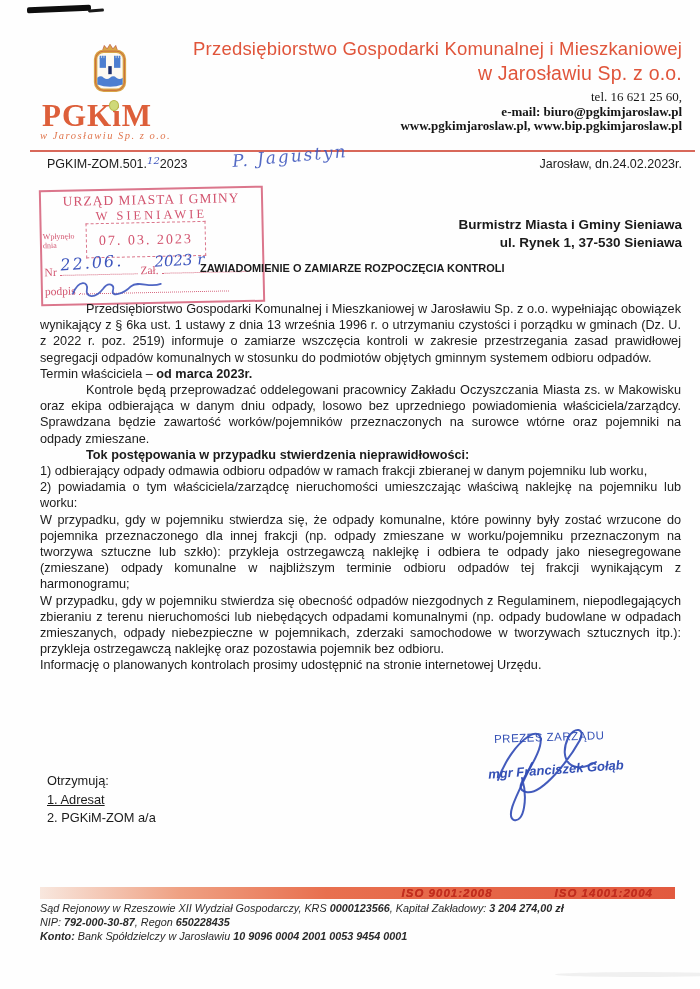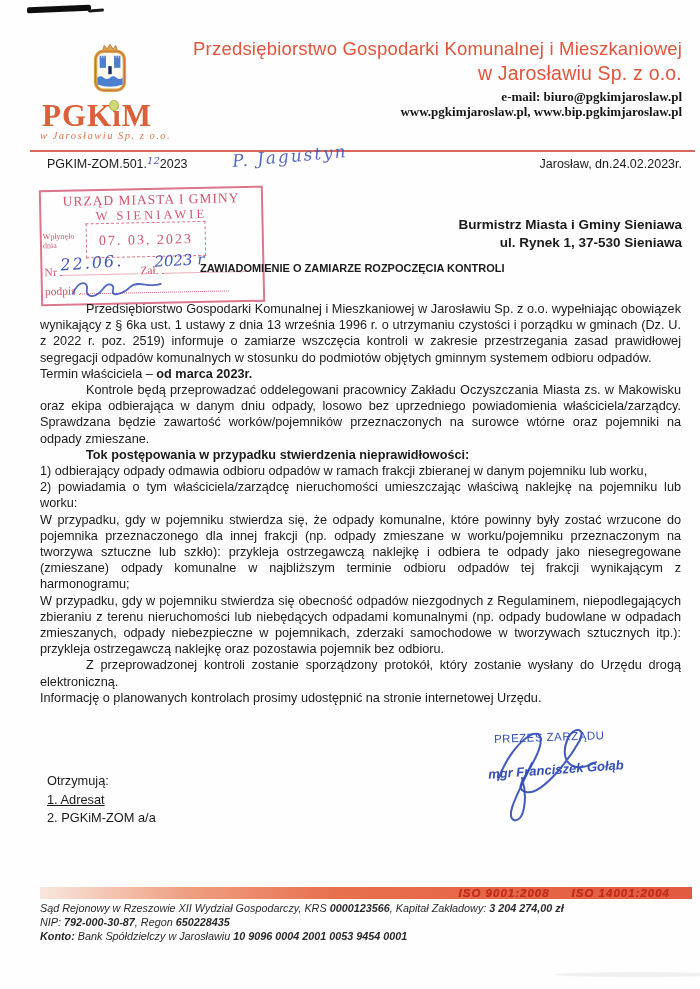--- a/index.html
+++ b/index.html
@@ -56,21 +56,21 @@
   
   .sig-role{position:absolute;left:494px;top:731px;color:#3450b5;font-size:11.5px;letter-spacing:.5px;transform:rotate(-2deg);}
   .sig-name{position:absolute;left:488px;top:762px;color:#3450b5;font-size:13px;font-style:italic;font-weight:bold;transform:rotate(-4deg);}
   .sig-scribble{position:absolute;left:468px;top:718px;}
 
   
   .distribution{position:absolute;left:47px;top:772px;font-size:12.8px;line-height:18.5px;}
   .distribution .u{text-decoration:underline;}
 
   
-  .iso-bar{position:absolute;left:40px;right:8px;top:887px;height:12px;background:linear-gradient(90deg,#f8e7de 0%,#efa183 22%,#e8704f 45%,#e25a3f 100%);display:flex;align-items:center;justify-content:flex-end;padding-right:22px;box-sizing:border-box;}
+  .iso-bar{position:absolute;left:40px;right:25px;top:887px;height:12px;background:linear-gradient(90deg,#f8e7de 0%,#efa183 22%,#e8704f 45%,#e25a3f 100%);display:flex;align-items:center;justify-content:flex-end;padding-right:22px;box-sizing:border-box;gap:40px;}
   .iso-bar span{color:#c22d1e;font-weight:bold;font-style:italic;font-size:11.5px;letter-spacing:1px;margin-left:22px;text-shadow:0 0 .4px #c22d1e;}
   .footer-text{position:absolute;left:40px;top:901px;font-size:10.8px;line-height:14px;font-style:italic;color:#2a2a2a;}
   .footer-text .b{font-weight:bold;}
 </style>
 </head>
 <body>
 
 <div class="sheet">
 
   <div class="artifact-top"></div>
@@ -97,20 +97,21 @@
   <div class="logo-word">PGKiM</div>
   <div class="logo-dot"></div>
   <div class="logo-sub">w Jarosławiu Sp. z o.o.</div>
 
   <div class="company-title">
     <div>Przedsiębiorstwo Gospodarki Komunalnej i Mieszkaniowej</div>
     <div class="l2">w Jarosławiu Sp. z o.o.</div>
   </div>
 
   <div class="address-block">
+    <div>tel. 16 621 25 60,</div>
     <div class="b">e-mail: biuro@pgkimjaroslaw.pl</div>
     <div class="b">www.pgkimjaroslaw.pl, www.bip.pgkimjaroslaw.pl</div>
   </div>
 
   <div class="header-rule"></div>
 
   <div class="ref-number">
     <span>PGKIM-ZOM.501.</span><span class="ref-hand">12</span><span>2023</span>
   </div>
   <div class="hand-note">P. Jagustyn</div>
@@ -154,21 +155,20 @@
 
   <div class="body-text">
     <p class="indent">Przedsiębiorstwo Gospodarki Komunalnej i Mieszkaniowej w Jarosławiu Sp. z o.o. wypełniając obowiązek wynikający z § 6ka ust. 1 ustawy z dnia 13 września 1996 r. o utrzymaniu czystości i porządku w gminach (Dz. U. z 2022 r. poz. 2519) informuje o zamiarze wszczęcia kontroli w zakresie przestrzegania zasad prawidłowej segregacji odpadów komunalnych w stosunku do podmiotów objętych gminnym systemem odbioru odpadów.</p>
     <p><span>Termin właściciela – </span><b>od marca 2023r.</b></p>
     <p class="indent">Kontrole będą przeprowadzać oddelegowani pracownicy Zakładu Oczyszczania Miasta zs. w Makowisku oraz ekipa odbierająca w danym dniu odpady, losowo bez uprzedniego powiadomienia właściciela/zarządcy. Sprawdzana będzie zawartość worków/pojemników przeznaczonych na surowce wtórne oraz pojemniki na odpady zmieszane.</p>
     <p class="indent" style="font-weight:bold">Tok postępowania w przypadku stwierdzenia nieprawidłowości:</p>
     <p>1) odbierający odpady odmawia odbioru odpadów w ramach frakcji zbieranej w danym pojemniku lub worku,</p>
     <p>2) powiadamia o tym właściciela/zarządcę nieruchomości umieszczając właściwą naklejkę na pojemniku lub worku:</p>
     <p>W przypadku, gdy w pojemniku stwierdza się, że odpady komunalne, które powinny były zostać wrzucone do pojemnika przeznaczonego dla innej frakcji (np. odpady zmieszane w worku/pojemniku przeznaczonym na tworzywa sztuczne lub szkło): przykleja ostrzegawczą naklejkę i odbiera te odpady jako niesegregowane (zmieszane) odpady komunalne w najbliższym terminie odbioru odpadów tej frakcji wynikającym z harmonogramu;</p>
     <p>W przypadku, gdy w pojemniku stwierdza się obecność odpadów niezgodnych z Regulaminem, niepodlegających zbieraniu z terenu nieruchomości lub niebędących odpadami komunalnymi (np. odpady budowlane w odpadach zmieszanych, odpady niebezpieczne w pojemnikach, zderzaki samochodowe w tworzywach sztucznych itp.): przykleja ostrzegawczą naklejkę oraz pozostawia pojemnik bez odbioru.</p>
-    <p class="indent">Z przeprowadzonej kontroli zostanie sporządzony protokół, który zostanie wysłany do Urzędu drogą elektroniczną.</p>
     <p>Informację o planowanych kontrolach prosimy udostępnić na stronie internetowej Urzędu.</p>
   </div>
 
   <div class="sig-scribble">
     <svg width="160" height="105" viewBox="0 0 160 105">
       <path d="M30,62 C45,20 78,2 72,28 C66,52 42,70 58,74 C74,78 102,40 112,22 C118,10 106,8 100,20 C90,42 104,58 128,44" fill="none" stroke="#2f49b5" stroke-width="2" stroke-linecap="round" opacity=".9"></path>
       <path d="M64,45 C52,72 36,98 46,102 C56,105 60,80 54,60" fill="none" stroke="#2f49b5" stroke-width="2" stroke-linecap="round" opacity=".9"></path>
     </svg>
   </div>
   <div class="sig-role">PREZES ZARZĄDU</div>

